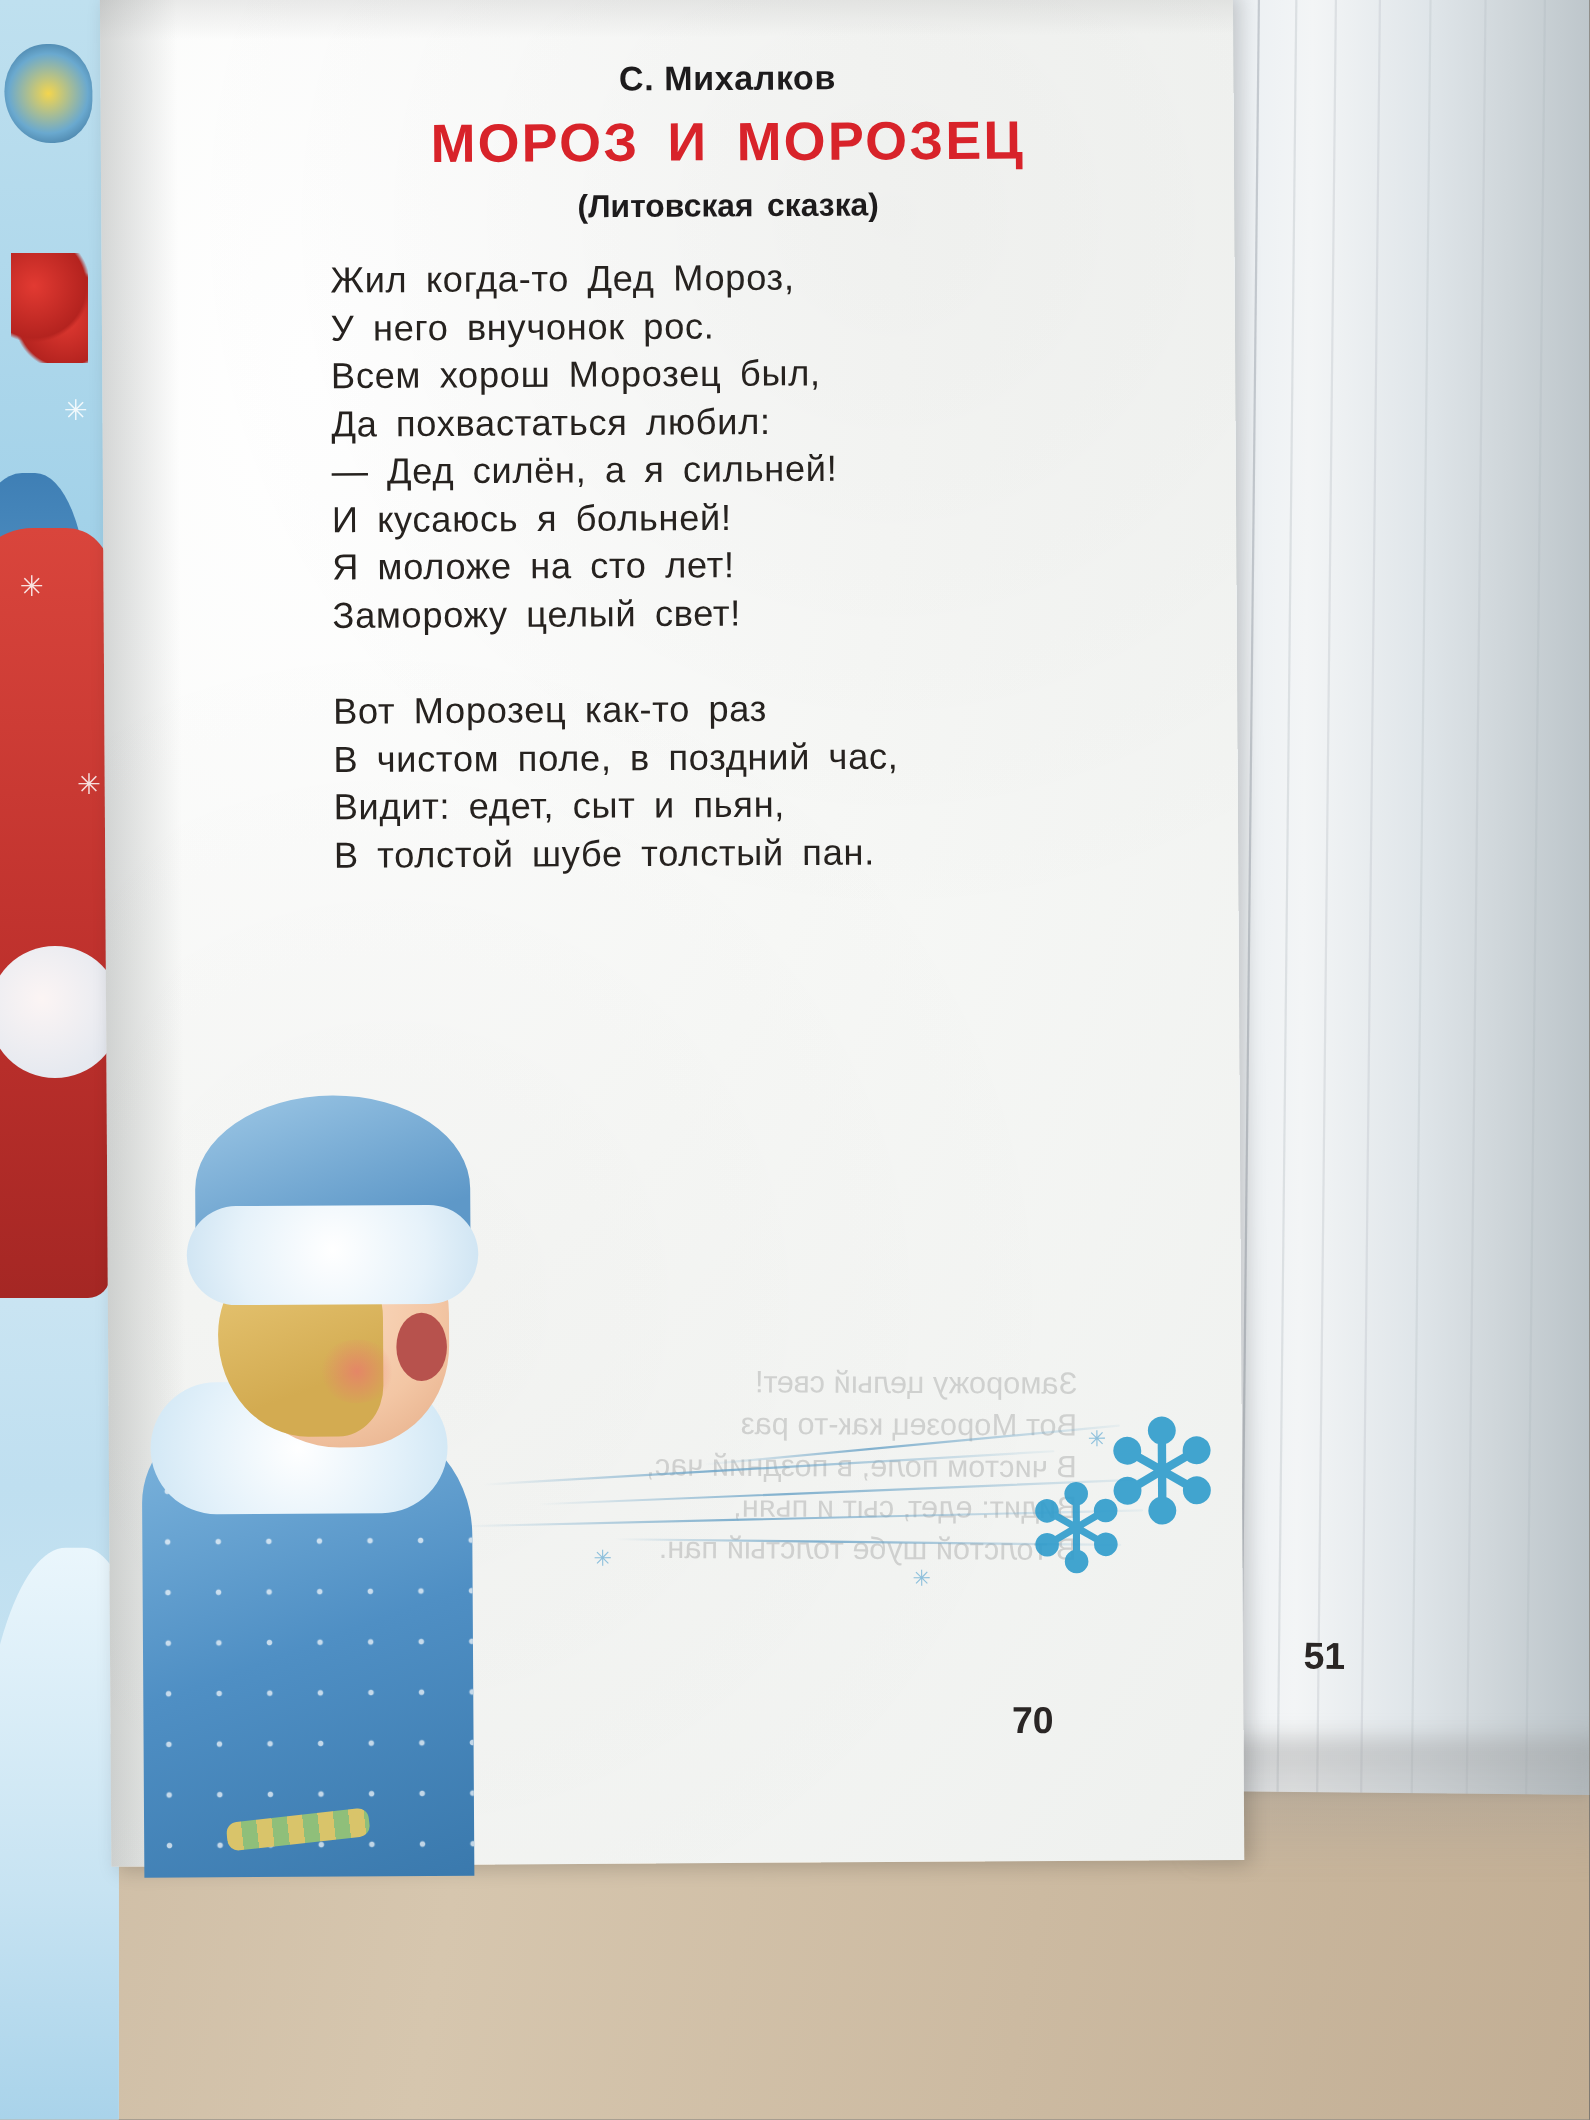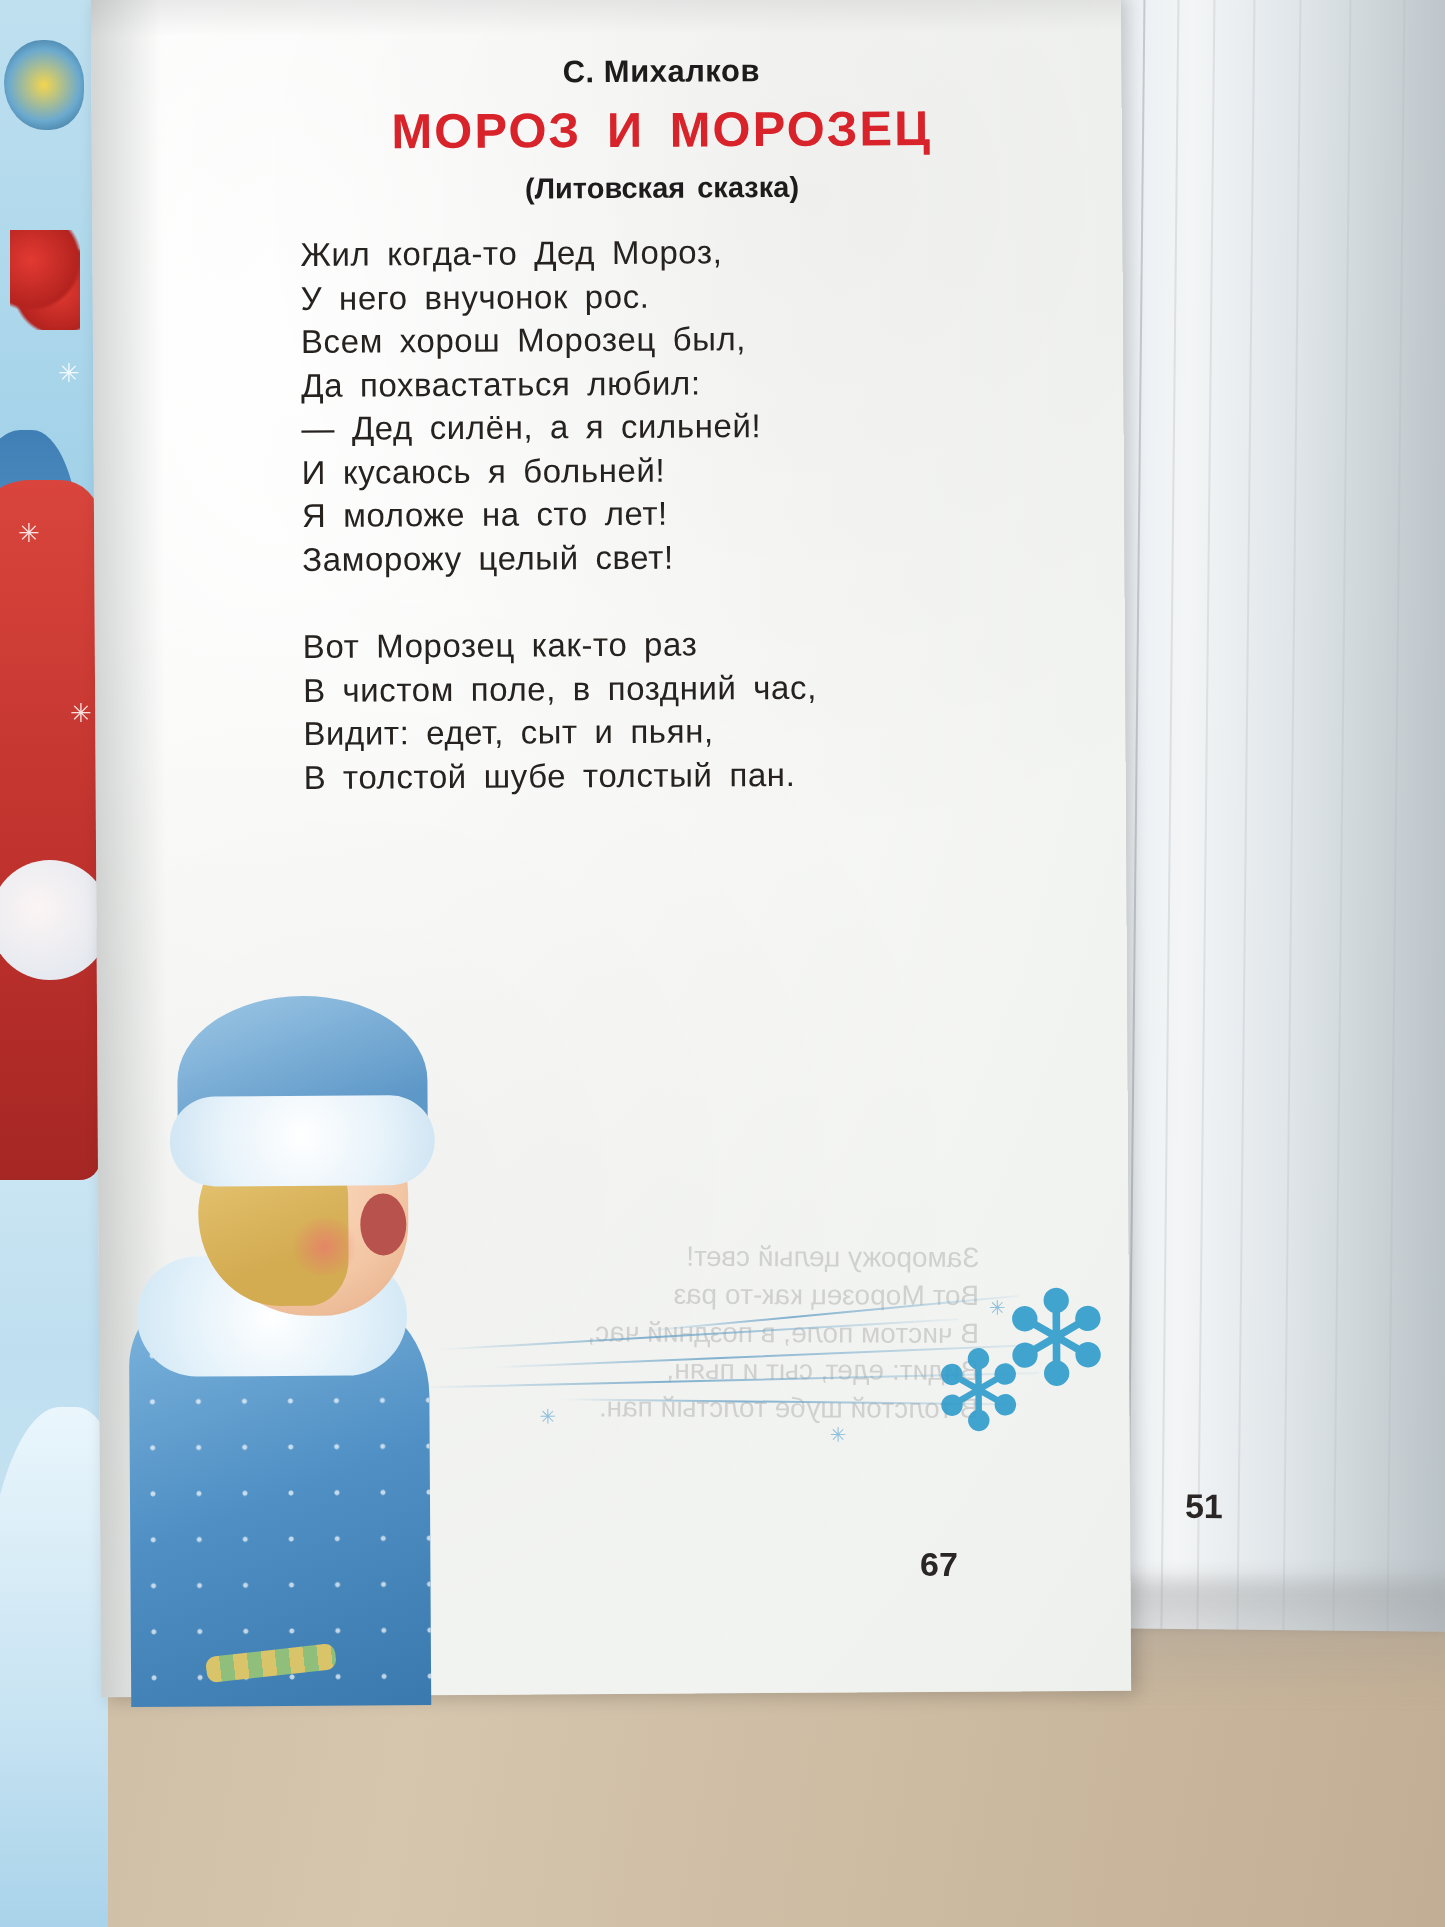--- a/index.html
+++ b/index.html
@@ -435,16 +435,16 @@
         <div class="scarf"></div>
       </div>
     </div>
 
     <div class="snowflake-orn">
       ❇
       <span class="f2">❇</span>
     </div>
   </div>
 
-  <div class="page-num-main">67</div>
+  <div class="page-num-main">70</div>
   <div class="page-num-next">51</div>
 
 </div>
 
 </body></html>

